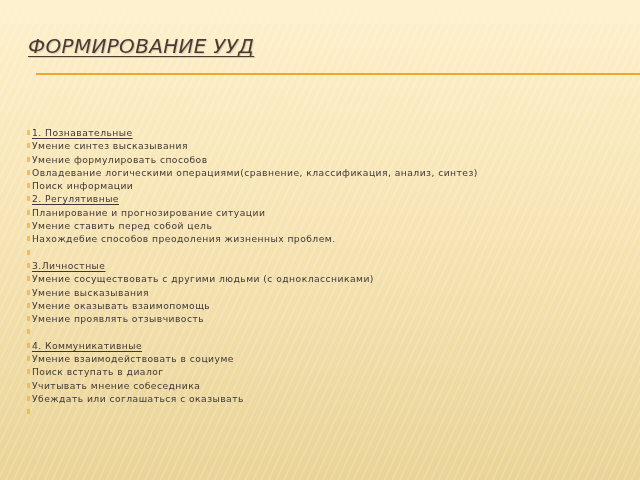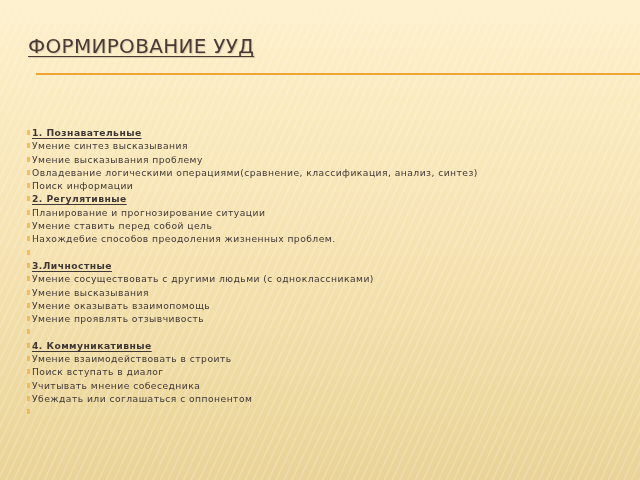--- a/index.html
+++ b/index.html
@@ -34,20 +34,21 @@
       margin: 0;
       font-family: "DejaVu Sans", sans-serif;
       font-weight: normal;
       font-size: 20px;
       letter-spacing: 0.3px;
       color: #4a3a36;
       text-decoration: underline;
       text-decoration-thickness: 1px;
       text-underline-offset: 3px;
       text-shadow: 1px 1px 1px rgba(0,0,0,0.15);
+      font-style: italic;
     }
     .title-rule {
       position: absolute;
       left: 36px;
       top: 73px;
       width: 604px;
       height: 2px;
       background: #f0a535;
     }
     .content {
@@ -73,57 +74,57 @@
       content: "";
       position: absolute;
       left: 0;
       top: 4px;
       width: 3px;
       height: 5px;
       background: #f3b247;
       opacity: 0.8;
     }
     .content li.heading {
-      font-weight: bold;
+      font-weight: normal;
       text-decoration: underline;
       text-underline-offset: 2px;
     }
     .content li.spacer {
       height: 13.3px;
     }
   </style>
 </head>
 <body>
 
 <div class="slide">
   <div class="top-band"></div>
 
   <h1 class="title">ФОРМИРОВАНИЕ УУД</h1>
   <div class="title-rule"></div>
 
   <ul class="content">
     <li class="heading">1. Познавательные</li>
     <li>Умение синтез высказывания</li>
-    <li>Умение высказывания проблему</li>
+    <li>Умение формулировать способов</li>
     <li>Овладевание логическими операциями(сравнение, классификация, анализ, синтез)</li>
     <li>Поиск информации</li>
 
     <li class="heading">2. Регулятивные</li>
     <li>Планирование и прогнозирование ситуации</li>
     <li>Умение ставить перед собой цель</li>
     <li>Нахождебие способов преодоления жизненных проблем.</li>
     <li class="spacer"></li>
 
     <li class="heading">3.Личностные</li>
     <li>Умение сосуществовать с другими людьми (с одноклассниками)</li>
     <li>Умение высказывания</li>
     <li>Умение оказывать взаимопомощь</li>
     <li>Умение проявлять отзывчивость</li>
     <li class="spacer"></li>
 
     <li class="heading">4.  Коммуникативные</li>
-    <li>Умение взаимодействовать в строить</li>
+    <li>Умение взаимодействовать в социуме</li>
     <li>Поиск вступать в диалог</li>
     <li>Учитывать мнение собеседника</li>
-    <li>Убеждать или соглашаться с оппонентом</li>
+    <li>Убеждать или соглашаться с оказывать</li>
     <li class="spacer"></li>
   </ul>
 </div>
 
 </body></html>

